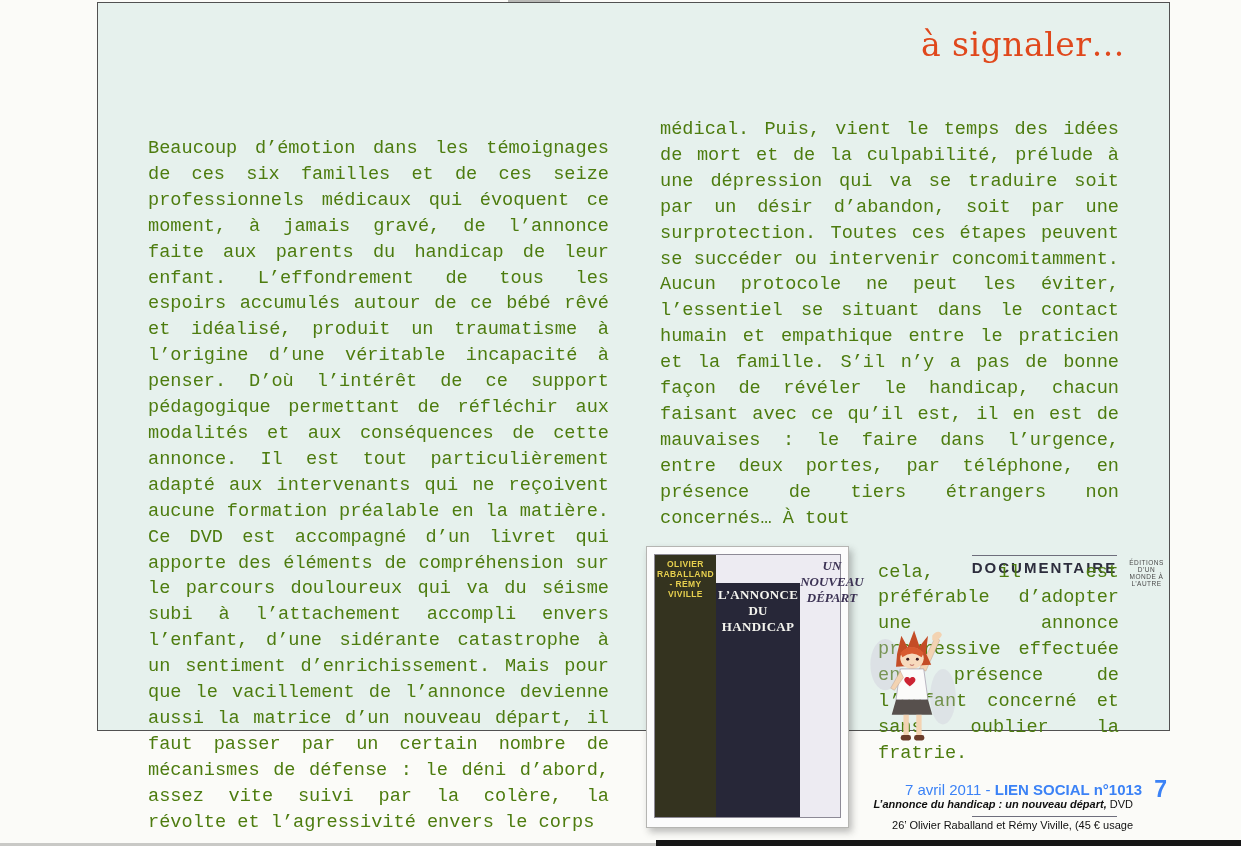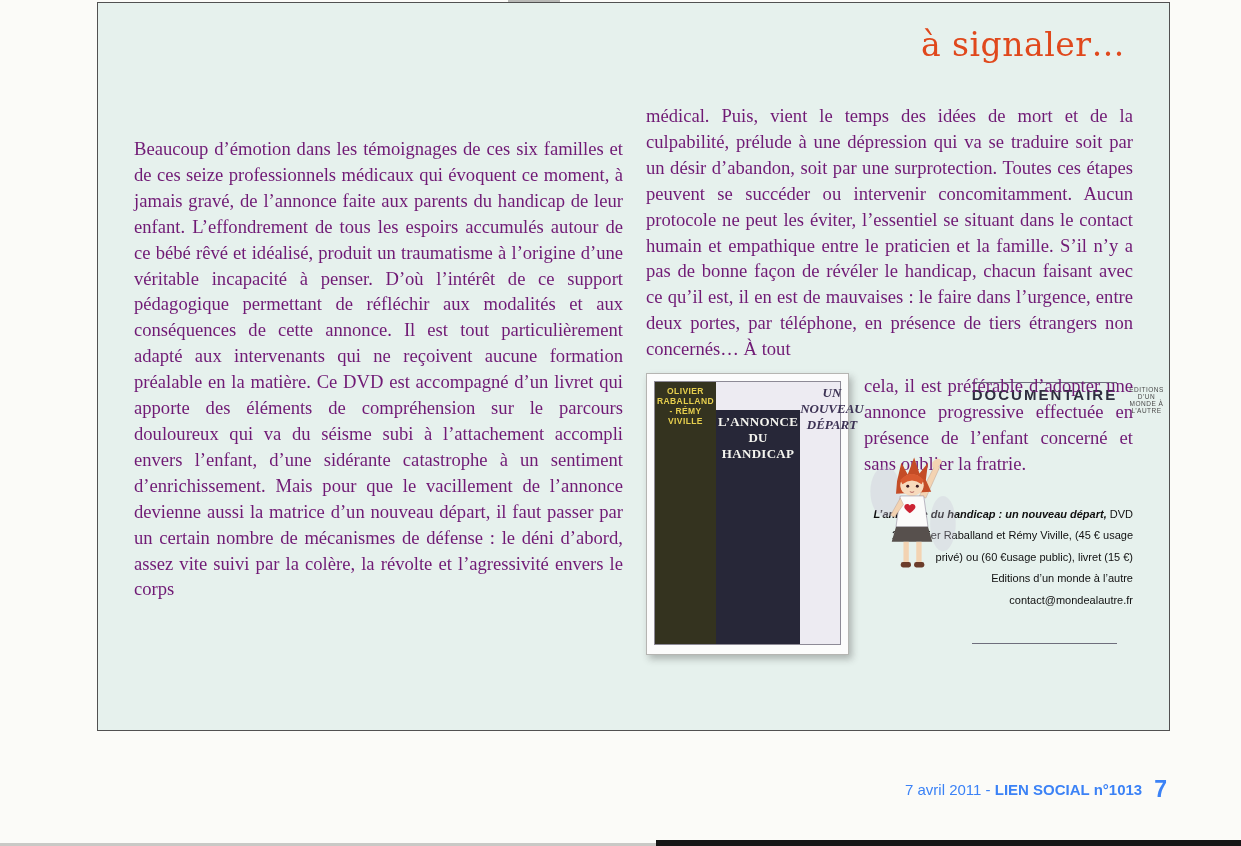--- a/index.html
+++ b/index.html
@@ -43,25 +43,26 @@
   .page-title {
     font-family: "Liberation Serif", serif;
     font-size: 41px;
     line-height: 47px;
     font-weight: 400;
     color: #232327;
     margin: 0 0 20px 0;
     letter-spacing: .2px;
   }
   .body-text {
-    margin: 0;
+    margin: 14px;
     font-size: 18.6px;
     line-height: 25.9px;
     text-align: justify;
-    color: #701a75;
+    color: #4d7c0f;
+    font-family: Liberation Mono, monospace;
   }
 
   .col-right {
     position: absolute;
     left: 548px; top: 100px;
     width: 487px;
   }
 
   .media-row {
     margin-top: 11px;

